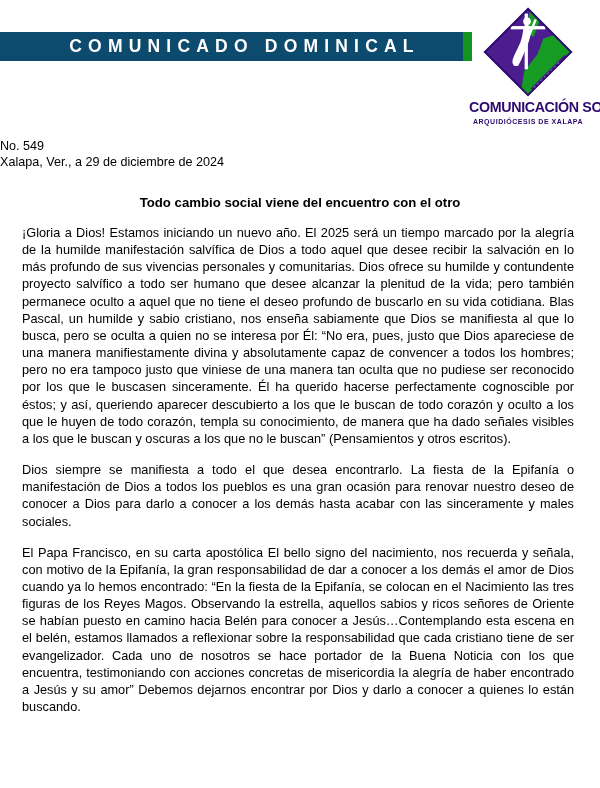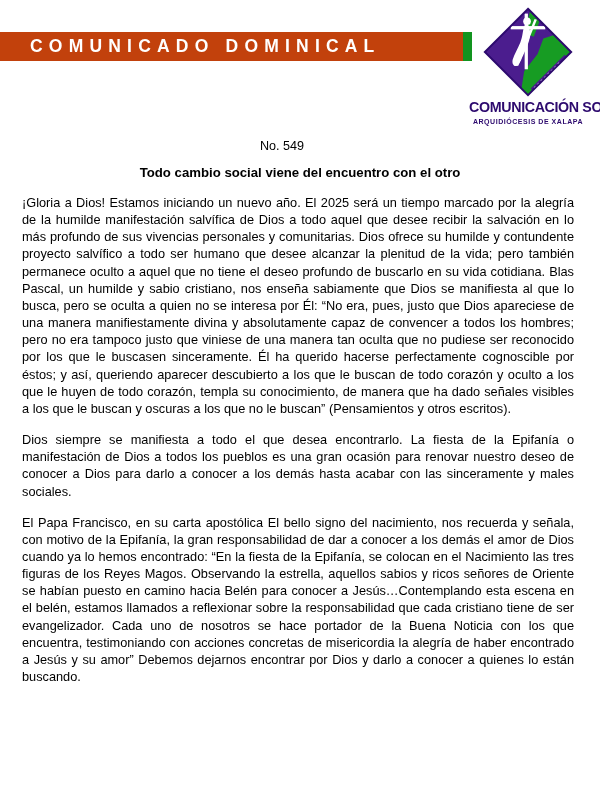--- a/index.html
+++ b/index.html
@@ -27,23 +27,24 @@
     position: absolute;
     left: 0;
     top: 32px;
     width: 472px;
     height: 29px;
     display: flex;
     align-items: stretch;
   }
   .banner-bar {
     flex: 1 1 auto;
-    background: #c2410c;
+    background: #0c4a6e;
     display: flex;
     align-items: center;
+    justify-content: center;
   }
   .banner-title {
     color: #ffffff;
     font-size: 17.5px;
     font-weight: bold;
     letter-spacing: 6.2px;
     padding-left: 30px;
     padding-right: 4px;
     white-space: nowrap;
     font-family: "Liberation Sans", sans-serif;
@@ -84,35 +85,35 @@
     color: #2d0a6e;
     letter-spacing: 0.55px;
     margin-top: 1px;
     white-space: nowrap;
     transform: scaleX(0.95);
     font-family: "Liberation Sans", sans-serif;
   }
 
   
   .meta {
-    text-align: center;
+    text-align: left;
     padding-right: 36px;
     margin-top: 0px;
     font-size: 12.6px;
     line-height: 16px;
   }
   .meta .issue { display: block; }
   .meta .place-date { display: block; }
 
   
   .doc-title {
     text-align: center;
     font-size: 13.2px;
     font-weight: bold;
-    margin-top: 11px;
+    margin-top: 25px;
     margin-bottom: 0;
     padding: 0 28px;
     line-height: 16px;
   }
 
   .body-copy {
     padding: 0 26px 0 22px;
     margin-top: 13px;
   }
   .body-copy p {
@@ -177,20 +178,21 @@
         <polygon points="50,5 95,50 50,95 5,50" fill="none" stroke="#2d0a6e" stroke-width="2"></polygon>
       </svg>
     </div>
     <div class="logo-name">COMUNICACIÓN SOCIAL</div>
     <div class="logo-sub">ARQUIDIÓCESIS DE XALAPA</div>
   </div>
 </div>
 
 <div class="meta">
   <span class="issue">No. 549</span>
+  <span class="place-date">Xalapa, Ver., a 29 de diciembre de 2024</span>
 </div>
 
 <h1 class="doc-title">Todo cambio social viene del encuentro con el otro</h1>
 
 <div class="body-copy">
   <p>¡Gloria a Dios! Estamos iniciando un nuevo año. El 2025 será un tiempo marcado por la alegría de la humilde manifestación salvífica de Dios a todo aquel que desee recibir la salvación en lo más profundo de sus vivencias personales y comunitarias. Dios ofrece su humilde y contundente proyecto salvífico a todo ser humano que desee alcanzar la plenitud de la vida; pero también permanece oculto a aquel que no tiene el deseo profundo de buscarlo en su vida cotidiana. Blas Pascal, un humilde y sabio cristiano, nos enseña sabiamente que Dios se manifiesta al que lo busca, pero se oculta a quien no se interesa por Él: “No era, pues, justo que Dios apareciese de una manera manifiestamente divina y absolutamente capaz de convencer a todos los hombres; pero no era tampoco justo que viniese de una manera tan oculta que no pudiese ser reconocido por los que le buscasen sinceramente. Él ha querido hacerse perfectamente cognoscible por éstos; y así, queriendo aparecer descubierto a los que le buscan de todo corazón y oculto a los que le huyen de todo corazón, templa su conocimiento, de manera que ha dado señales visibles a los que le buscan y oscuras a los que no le buscan” (Pensamientos y otros escritos).</p>
   <p>Dios siempre se manifiesta a todo el que desea encontrarlo. La fiesta de la Epifanía o manifestación de Dios a todos los pueblos es una gran ocasión para renovar nuestro deseo de conocer a Dios para darlo a conocer a los demás hasta acabar con las sinceramente y males sociales.</p>
   <p>El Papa Francisco, en su carta apostólica El bello signo del nacimiento, nos recuerda y señala, con motivo de la Epifanía, la gran responsabilidad de dar a conocer a los demás el amor de Dios cuando ya lo hemos encontrado: “En la fiesta de la Epifanía, se colocan en el Nacimiento las tres figuras de los Reyes Magos. Observando la estrella, aquellos sabios y ricos señores de Oriente se habían puesto en camino hacia Belén para conocer a Jesús…Contemplando esta escena en el belén, estamos llamados a reflexionar sobre la responsabilidad que cada cristiano tiene de ser evangelizador. Cada uno de nosotros se hace portador de la Buena Noticia con los que encuentra, testimoniando con acciones concretas de misericordia la alegría de haber encontrado a Jesús y su amor” Debemos dejarnos encontrar por Dios y darlo a conocer a quienes lo están buscando.</p>
 </div>
 

